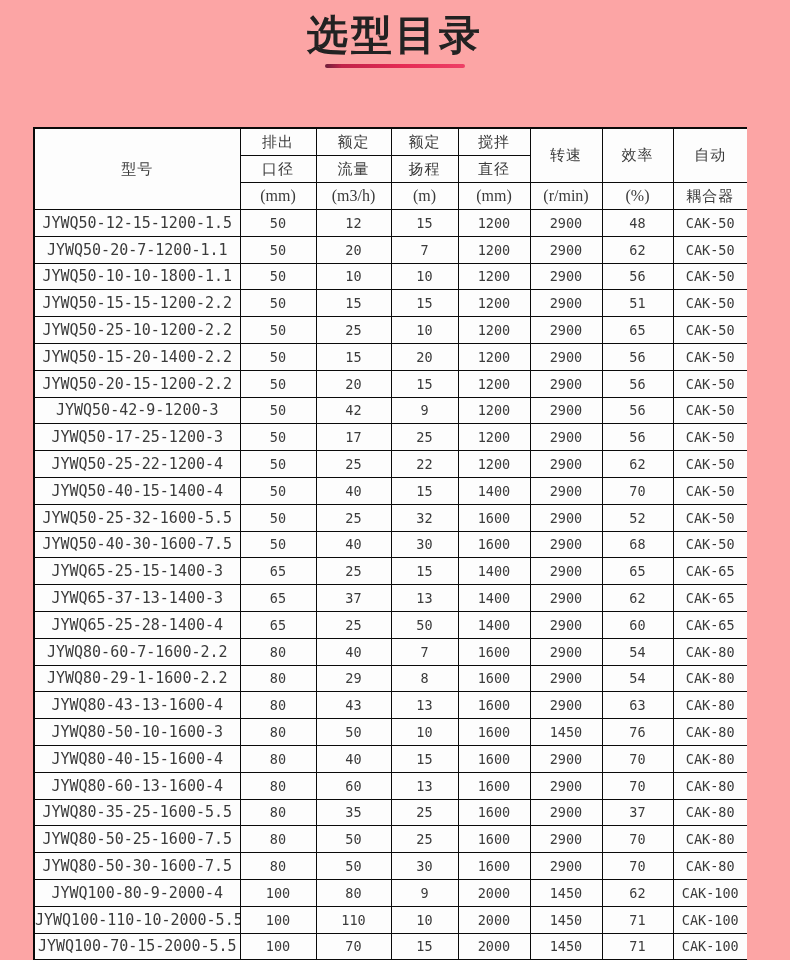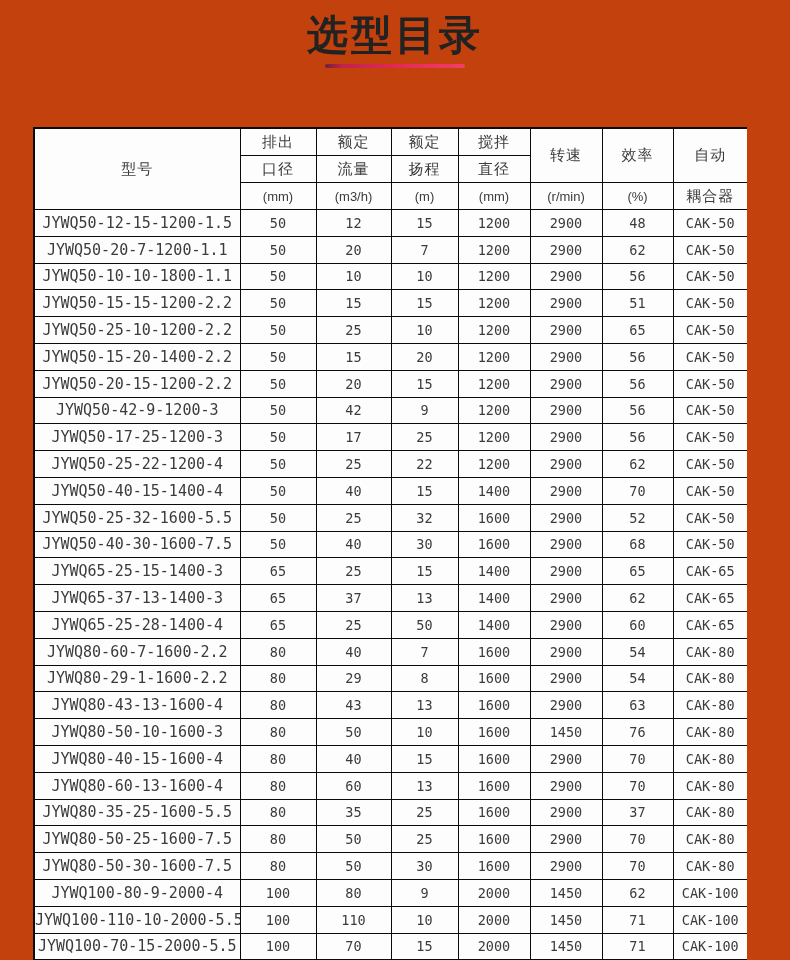--- a/index.html
+++ b/index.html
@@ -8,21 +8,21 @@
     width: 790px;
     height: 960px;
     background: #ffffff;
     overflow: hidden;
     font-family: "Liberation Sans", sans-serif;
   }
   .page {
     position: relative;
     width: 790px;
     height: 960px;
-    background: #c2410c;
+    background: #fca5a5;
   }
   .page-title {
     position: absolute;
     top: 8px;
     left: 0;
     width: 790px;
     text-align: center;
     font-size: 41px;
     font-weight: 900;
     letter-spacing: 3px;
@@ -63,22 +63,22 @@
     white-space: nowrap;
     overflow: hidden;
   }
   thead td {
     height: 26px;
     font-size: 15px;
     color: #333333;
     letter-spacing: 1px;
   }
   thead td.unit {
-    font-family: Liberation Sans, sans-serif;
-    font-size: 13px;
+    font-family: Liberation Serif, serif;
+    font-size: 16px;
     letter-spacing: 0;
   }
   tbody td {
     height: 25.8px;
     font-family: "DejaVu Sans Mono", "Liberation Mono", monospace;
     font-size: 13.5px;
     color: #3d3d3d;
   }
   tbody td.model {
     font-size: 15px;

